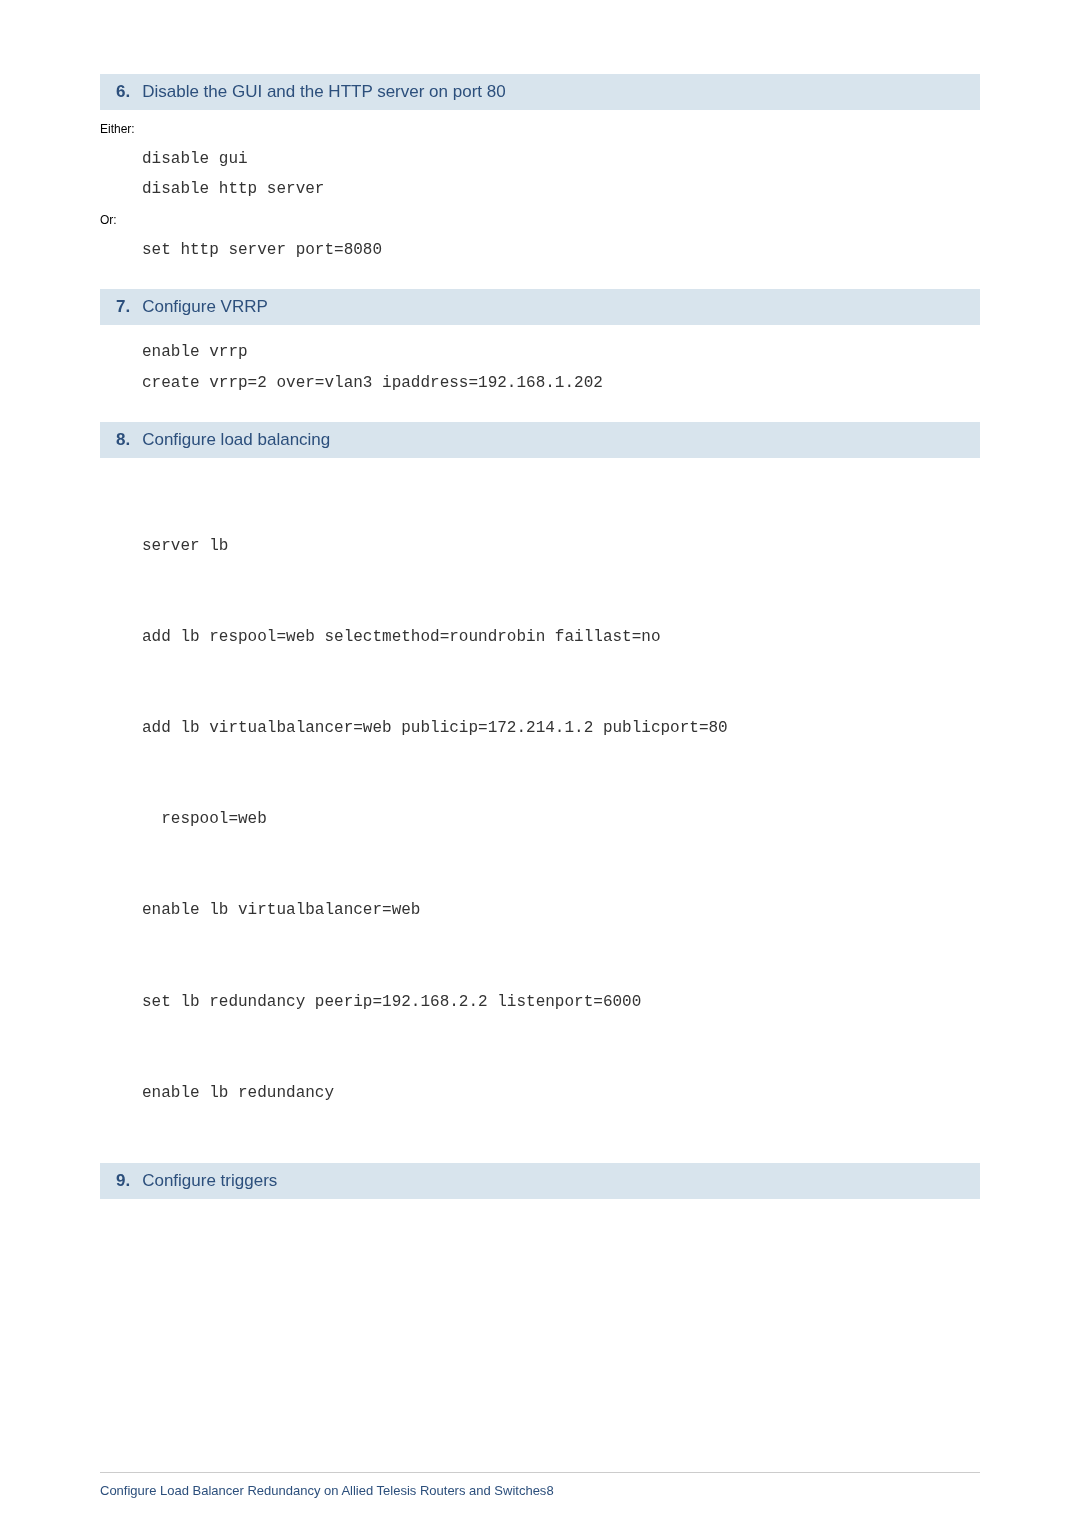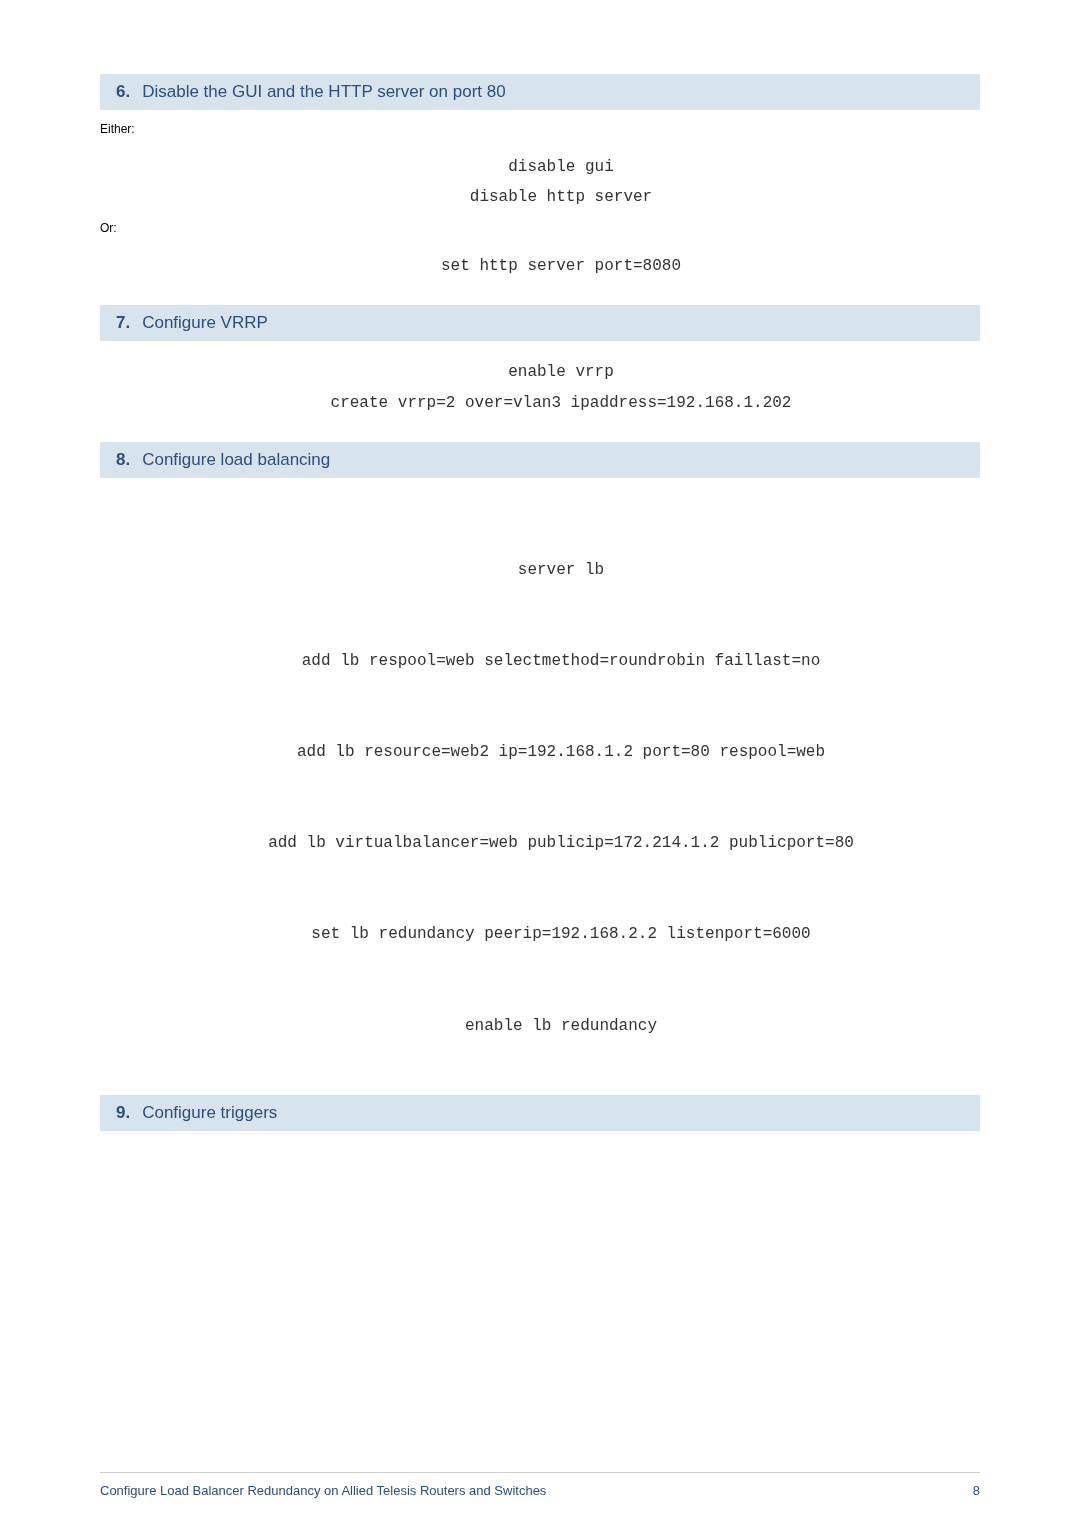--- a/index.html
+++ b/index.html
@@ -35,42 +35,40 @@
       font-size: 12px;
       color: #000000;
       margin-top: 8px;
       margin-bottom: 6px;
     }
     .code-block {
       font-family: "Courier New", Courier, monospace;
       font-size: 16px;
       color: #333333;
       padding-left: 42px;
-      margin-top: 16px;
+      margin-top: 8px;
       margin-bottom: 8px;
       line-height: 1.9;
       white-space: pre-wrap;
-      text-align: center;
     }
     .code-line {
       display: block;
     }
     .code-continuation {
       display: block;
       padding-left: 2ch;
     }
     .footer {
       position: absolute;
       bottom: 30px;
       left: 100px;
       right: 100px;
       border-top: 1px solid #cccccc;
       padding-top: 10px;
       display: flex;
-      justify-content: space-between;
       font-size: 13px;
       color: #2c4f7c;
     }
   </style>
 </head>
 <body>
 
 <div class="step-header">
   <span class="step-num">6.</span><span class="step-title">Disable the GUI and the HTTP server on port 80</span>
 </div>
@@ -85,22 +83,23 @@
 </div>
 <div class="code-block">enable vrrp
 create vrrp=2 over=vlan3 ipaddress=192.168.1.202</div>
 
 <div class="step-header">
   <span class="step-num">8.</span><span class="step-title">Configure load balancing</span>
 </div>
 <div class="code-block">
   <span class="code-line">server lb</span>
   <span class="code-line">add lb respool=web selectmethod=roundrobin faillast=no</span>
-  <span class="code-line">add lb resource=web2 ip=192.168.1.2 port=80 respool=web</span>
   <span class="code-line">add lb virtualbalancer=web publicip=172.214.1.2 publicport=80</span>
+  <span class="code-continuation">respool=web</span>
+  <span class="code-line">enable lb virtualbalancer=web</span>
   <span class="code-line">set lb redundancy peerip=192.168.2.2 listenport=6000</span>
   <span class="code-line">enable lb redundancy</span>
 </div>
 
 <div class="step-header">
   <span class="step-num">9.</span><span class="step-title">Configure triggers</span>
 </div>
 <div class="code-block">
   
   

